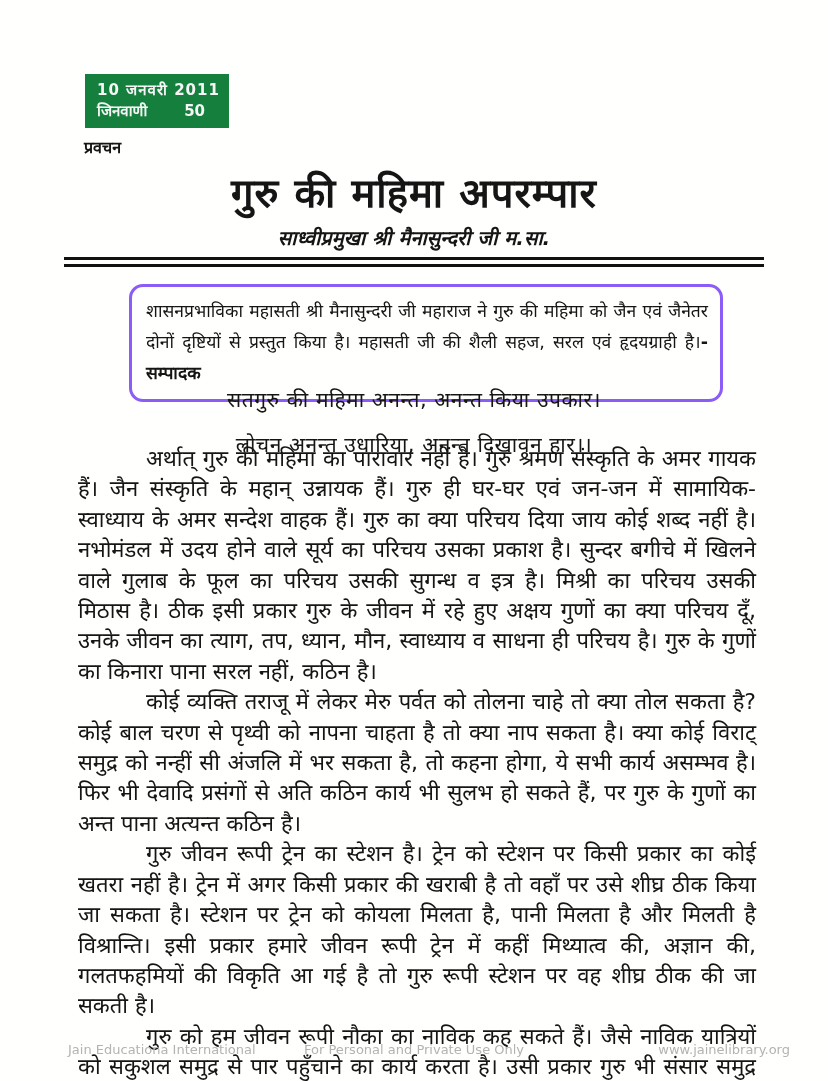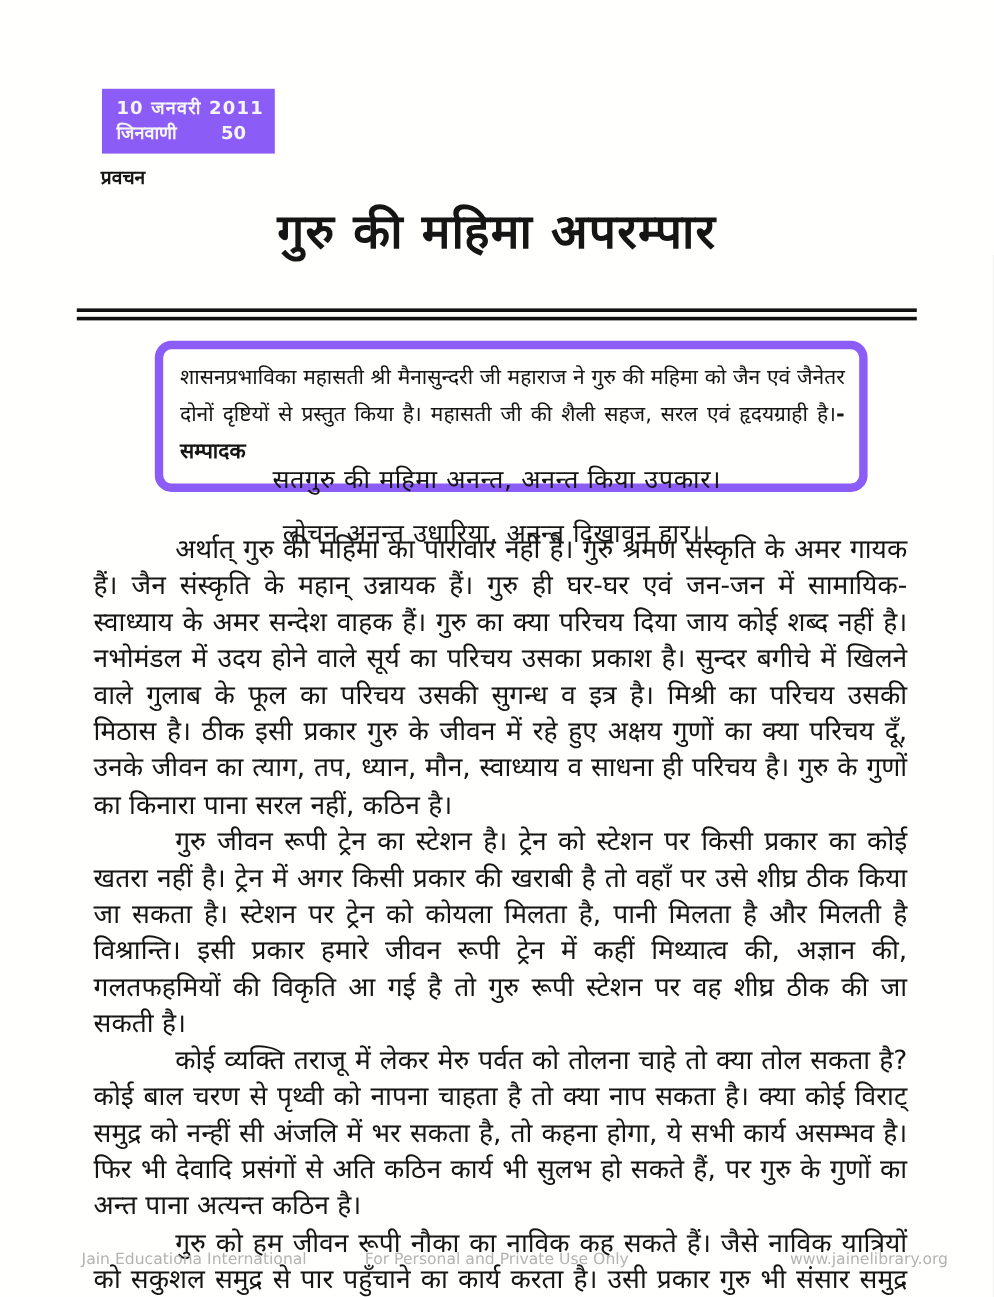--- a/index.html
+++ b/index.html
@@ -14,21 +14,21 @@
     font-family: "DejaVu Sans", "Liberation Sans", sans-serif;
     overflow: hidden;
   }
   
   .issue-box {
     position: absolute;
     left: 85px;
     top: 74px;
     width: 144px;
     height: 54px;
-    background: #8b5cf6;
+    background: #15803d;
     color: #f5f5f5;
     font-size: 15px;
     font-weight: bold;
     padding: 6px 10px 4px 12px;
     line-height: 21px;
   }
   .issue-line1 { letter-spacing: 1px; white-space: nowrap; }
   .issue-line2 { display: flex; justify-content: space-between; padding-right: 14px; align-items: center; }
   
   .section-label {
@@ -63,21 +63,21 @@
     width: 700px;
     height: 10px;
     border-top: 3px solid #111;
     border-bottom: 3px solid #111;
   }
   .editor-box {
     position: absolute;
     left: 129px;
     top: 284px;
     width: 594px;
-    border: 7px solid #8b5cf6;
+    border: 3px solid #8b5cf6;
     border-radius: 14px;
     padding: 9px 12px 10px 14px;
     font-size: 17.5px;
     line-height: 31px;
     text-align: justify;
   }
   .editor-box .note-text { text-indent: 22px; }
   .editor-box b { font-weight: 800; }
   .verse {
     position: absolute;
@@ -121,36 +121,37 @@
     <div class="issue-line2">
       <span>जिनवाणी</span>
       <span>50</span>
     </div>
   </div>
 
   <div class="section-label">प्रवचन</div>
 
   <h1 class="title">गुरु की महिमा अपरम्पार</h1>
 
+  <div class="author">साध्वीप्रमुखा श्री मैनासुन्दरी जी म.सा.</div>
 
   <div class="double-rule"></div>
 
   <div class="editor-box">
     <span class="note-text">शासनप्रभाविका महासती श्री मैनासुन्दरी जी महाराज ने गुरु की महिमा को जैन एवं जैनेतर दोनों दृष्टियों से प्रस्तुत किया है। महासती जी की शैली सहज, सरल एवं हृदयग्राही है।</span><b>-सम्पादक</b>
   </div>
 
   <div class="verse">
     <div>सतगुरु की महिमा अनन्त, अनन्त किया उपकार।</div>
     <div>लोचन अनन्त उधारिया, अनन्त दिखावन हार।।</div>
   </div>
 
   <div class="body-text">
     <p>अर्थात् गुरु की महिमा का पारावार नहीं है। गुरु श्रमण संस्कृति के अमर गायक हैं। जैन संस्कृति के महान् उन्नायक हैं। गुरु ही घर-घर एवं जन-जन में सामायिक-स्वाध्याय के अमर सन्देश वाहक हैं। गुरु का क्या परिचय दिया जाय कोई शब्द नहीं है। नभोमंडल में उदय होने वाले सूर्य का परिचय उसका प्रकाश है। सुन्दर बगीचे में खिलने वाले गुलाब के फूल का परिचय उसकी सुगन्ध व इत्र है। मिश्री का परिचय उसकी मिठास है। ठीक इसी प्रकार गुरु के जीवन में रहे हुए अक्षय गुणों का क्या परिचय दूँ, उनके जीवन का त्याग, तप, ध्यान, मौन, स्वाध्याय व साधना ही परिचय है। गुरु के गुणों का किनारा पाना सरल नहीं, कठिन है।</p>
+    <p>कोई व्यक्ति तराजू में लेकर मेरु पर्वत को तोलना चाहे तो क्या तोल सकता है? कोई बाल चरण से पृथ्वी को नापना चाहता है तो क्या नाप सकता है। क्या कोई विराट् समुद्र को नन्हीं सी अंजलि में भर सकता है, तो कहना होगा, ये सभी कार्य असम्भव है। फिर भी देवादि प्रसंगों से अति कठिन कार्य भी सुलभ हो सकते हैं, पर गुरु के गुणों का अन्त पाना अत्यन्त कठिन है।</p>
     <p>गुरु जीवन रूपी ट्रेन का स्टेशन है। ट्रेन को स्टेशन पर किसी प्रकार का कोई खतरा नहीं है। ट्रेन में अगर किसी प्रकार की खराबी है तो वहाँ पर उसे शीघ्र ठीक किया जा सकता है। स्टेशन पर ट्रेन को कोयला मिलता है, पानी मिलता है और मिलती है विश्रान्ति। इसी प्रकार हमारे जीवन रूपी ट्रेन में कहीं मिथ्यात्व की, अज्ञान की, गलतफहमियों की विकृति आ गई है तो गुरु रूपी स्टेशन पर वह शीघ्र ठीक की जा सकती है।</p>
-    <p>कोई व्यक्ति तराजू में लेकर मेरु पर्वत को तोलना चाहे तो क्या तोल सकता है? कोई बाल चरण से पृथ्वी को नापना चाहता है तो क्या नाप सकता है। क्या कोई विराट् समुद्र को नन्हीं सी अंजलि में भर सकता है, तो कहना होगा, ये सभी कार्य असम्भव है। फिर भी देवादि प्रसंगों से अति कठिन कार्य भी सुलभ हो सकते हैं, पर गुरु के गुणों का अन्त पाना अत्यन्त कठिन है।</p>
     <p><span>गुरु को हम जीवन रूपी नौका का नाविक कह सकते हैं। जैसे नाविक यात्रियों को सकुशल समुद्र से पार पहुँचाने का कार्य करता है। उसी प्रकार गुरु भी संसार समुद्र से भव्य आत्माओं को शीघ्र पार पहुँचाते हैं। इसीलिए जिज्ञासुओं ने पूछा है- </span><b>''किं दुर्लभम्?''</b><span> इस विश्व में दुर्लभ क्या है। तत्त्वज्ञानियों ने उत्तर देते हुए कहा है- </span><b>''सद्गुरुरस्ति लोके दुर्लभः।''</b><span> इस विश्व में सद्गुरु का मिलना दुर्लभ है।</span></p>
   </div>
 
   <div class="page-footer">
     <span class="footer-left">Jain Educationa International</span>
     <span class="footer-center">For Personal and Private Use Only</span>
     <span class="footer-right">www.jainelibrary.org</span>
   </div>
 
 </div>

